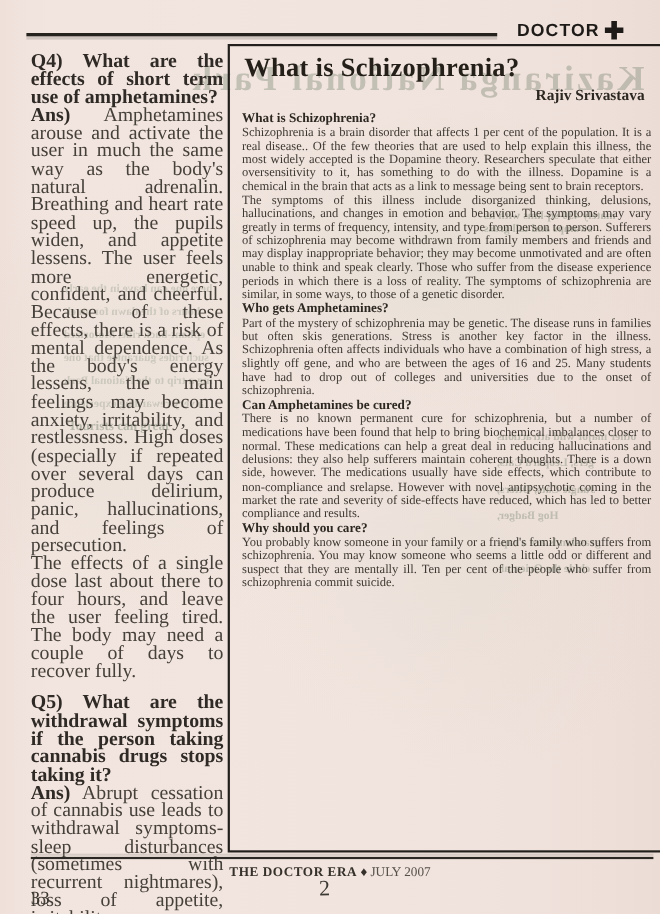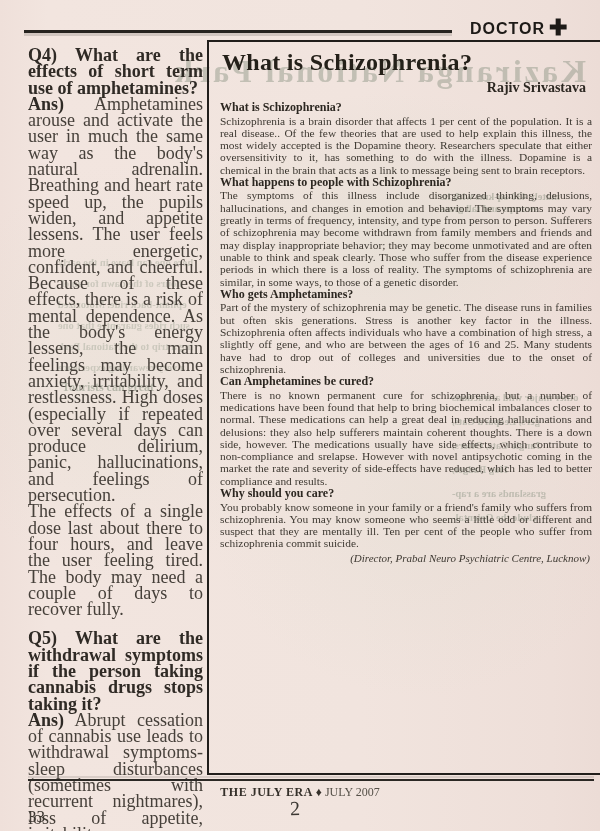--- a/index.html
+++ b/index.html
@@ -99,37 +99,35 @@
     <p><span class="ans-label">Ans)</span> <span>Abrupt cessation of cannabis use leads to withdrawal symptoms- sleep disturbances (sometimes with recurrent nightmares), loss of appetite, irritability, nervousness, anxiety, sweating and an upset stomach. Sometimes chills, increased body temperature and tremors develop. Withdrawal symptoms usually last for less than week.</span></p>
   </div>
 
   <div class="article-box">
     <div class="article-title">What is Schizophrenia?</div>
     <div class="article-author">Rajiv Srivastava</div>
 
     <p class="sect-head">What is Schizophrenia?</p>
     <p class="sect-body">Schizophrenia is a brain disorder that affects 1 per cent of the population. It is a real disease.. Of the few theories that are used to help explain this illness, the most widely accepted is the Dopamine theory. Researchers speculate that either oversensitivity to it, has something to do with the illness. Dopamine is a chemical in the brain that acts as a link to message being sent to brain receptors.</p>
 
-    <p class="sect-head">What happens to people with Schizophrenia?</p>
     <p class="sect-body">The symptoms of this illness include disorganized thinking, delusions, hallucinations, and changes in emotion and behavior. The symptoms may vary greatly in terms of frequency, intensity, and type from person to person. Sufferers of schizophrenia may become withdrawn from family members and friends and may display inappropriate behavior; they may become unmotivated and are often unable to think and speak clearly. Those who suffer from the disease experience periods in which there is a loss of reality. The symptoms of schizophrenia are similar, in some ways, to those of a genetic disorder.</p>
 
     <p class="sect-head">Who gets Amphetamines?</p>
     <p class="sect-body">Part of the mystery of schizophrenia may be genetic. The disease runs in families but often skis generations. Stress is another key factor in the illness. Schizophrenia often affects individuals who have a combination of high stress, a slightly off gene, and who are between the ages of 16 and 25. Many students have had to drop out of colleges and universities due to the onset of schizophrenia.</p>
 
     <p class="sect-head">Can Amphetamines be cured?</p>
     <p class="sect-body">There is no known permanent cure for schizophrenia, but a number of medications have been found that help to bring biochemical imbalances closer to normal. These medications can help a great deal in reducing hallucinations and delusions: they also help sufferers maintain coherent thoughts. There is a down side, however. The medications usually have side effects, which contribute to non-compliance and srelapse. However with novel antipsychotic coming in the market the rate and severity of side-effects have reduced, which has led to better compliance and results.</p>
 
     <p class="sect-head">Why should you care?</p>
     <p class="sect-body">You probably know someone in your family or a friend's family who suffers from schizophrenia. You may know someone who seems a little odd or different and suspect that they are mentally ill. Ten per cent of the people who suffer from schizophrenia commit suicide.</p>
 
-    <div class="article-credit">(Director, Prabal Neuro Psychiatric Centre, Lucknow)</div>
   </div>
 
   <div class="footer-rule"></div>
   <div class="footer-pageno">33</div>
   <div class="footer-center">
-    <span class="mag">THE JULY ERA</span>
+    <span class="mag">THE DOCTOR ERA</span>
     <span>♦</span>
     <span class="issue">JULY 2007</span>
   </div>
   <div class="handwritten">2</div>
 
 </div>
 
 </body></html>

